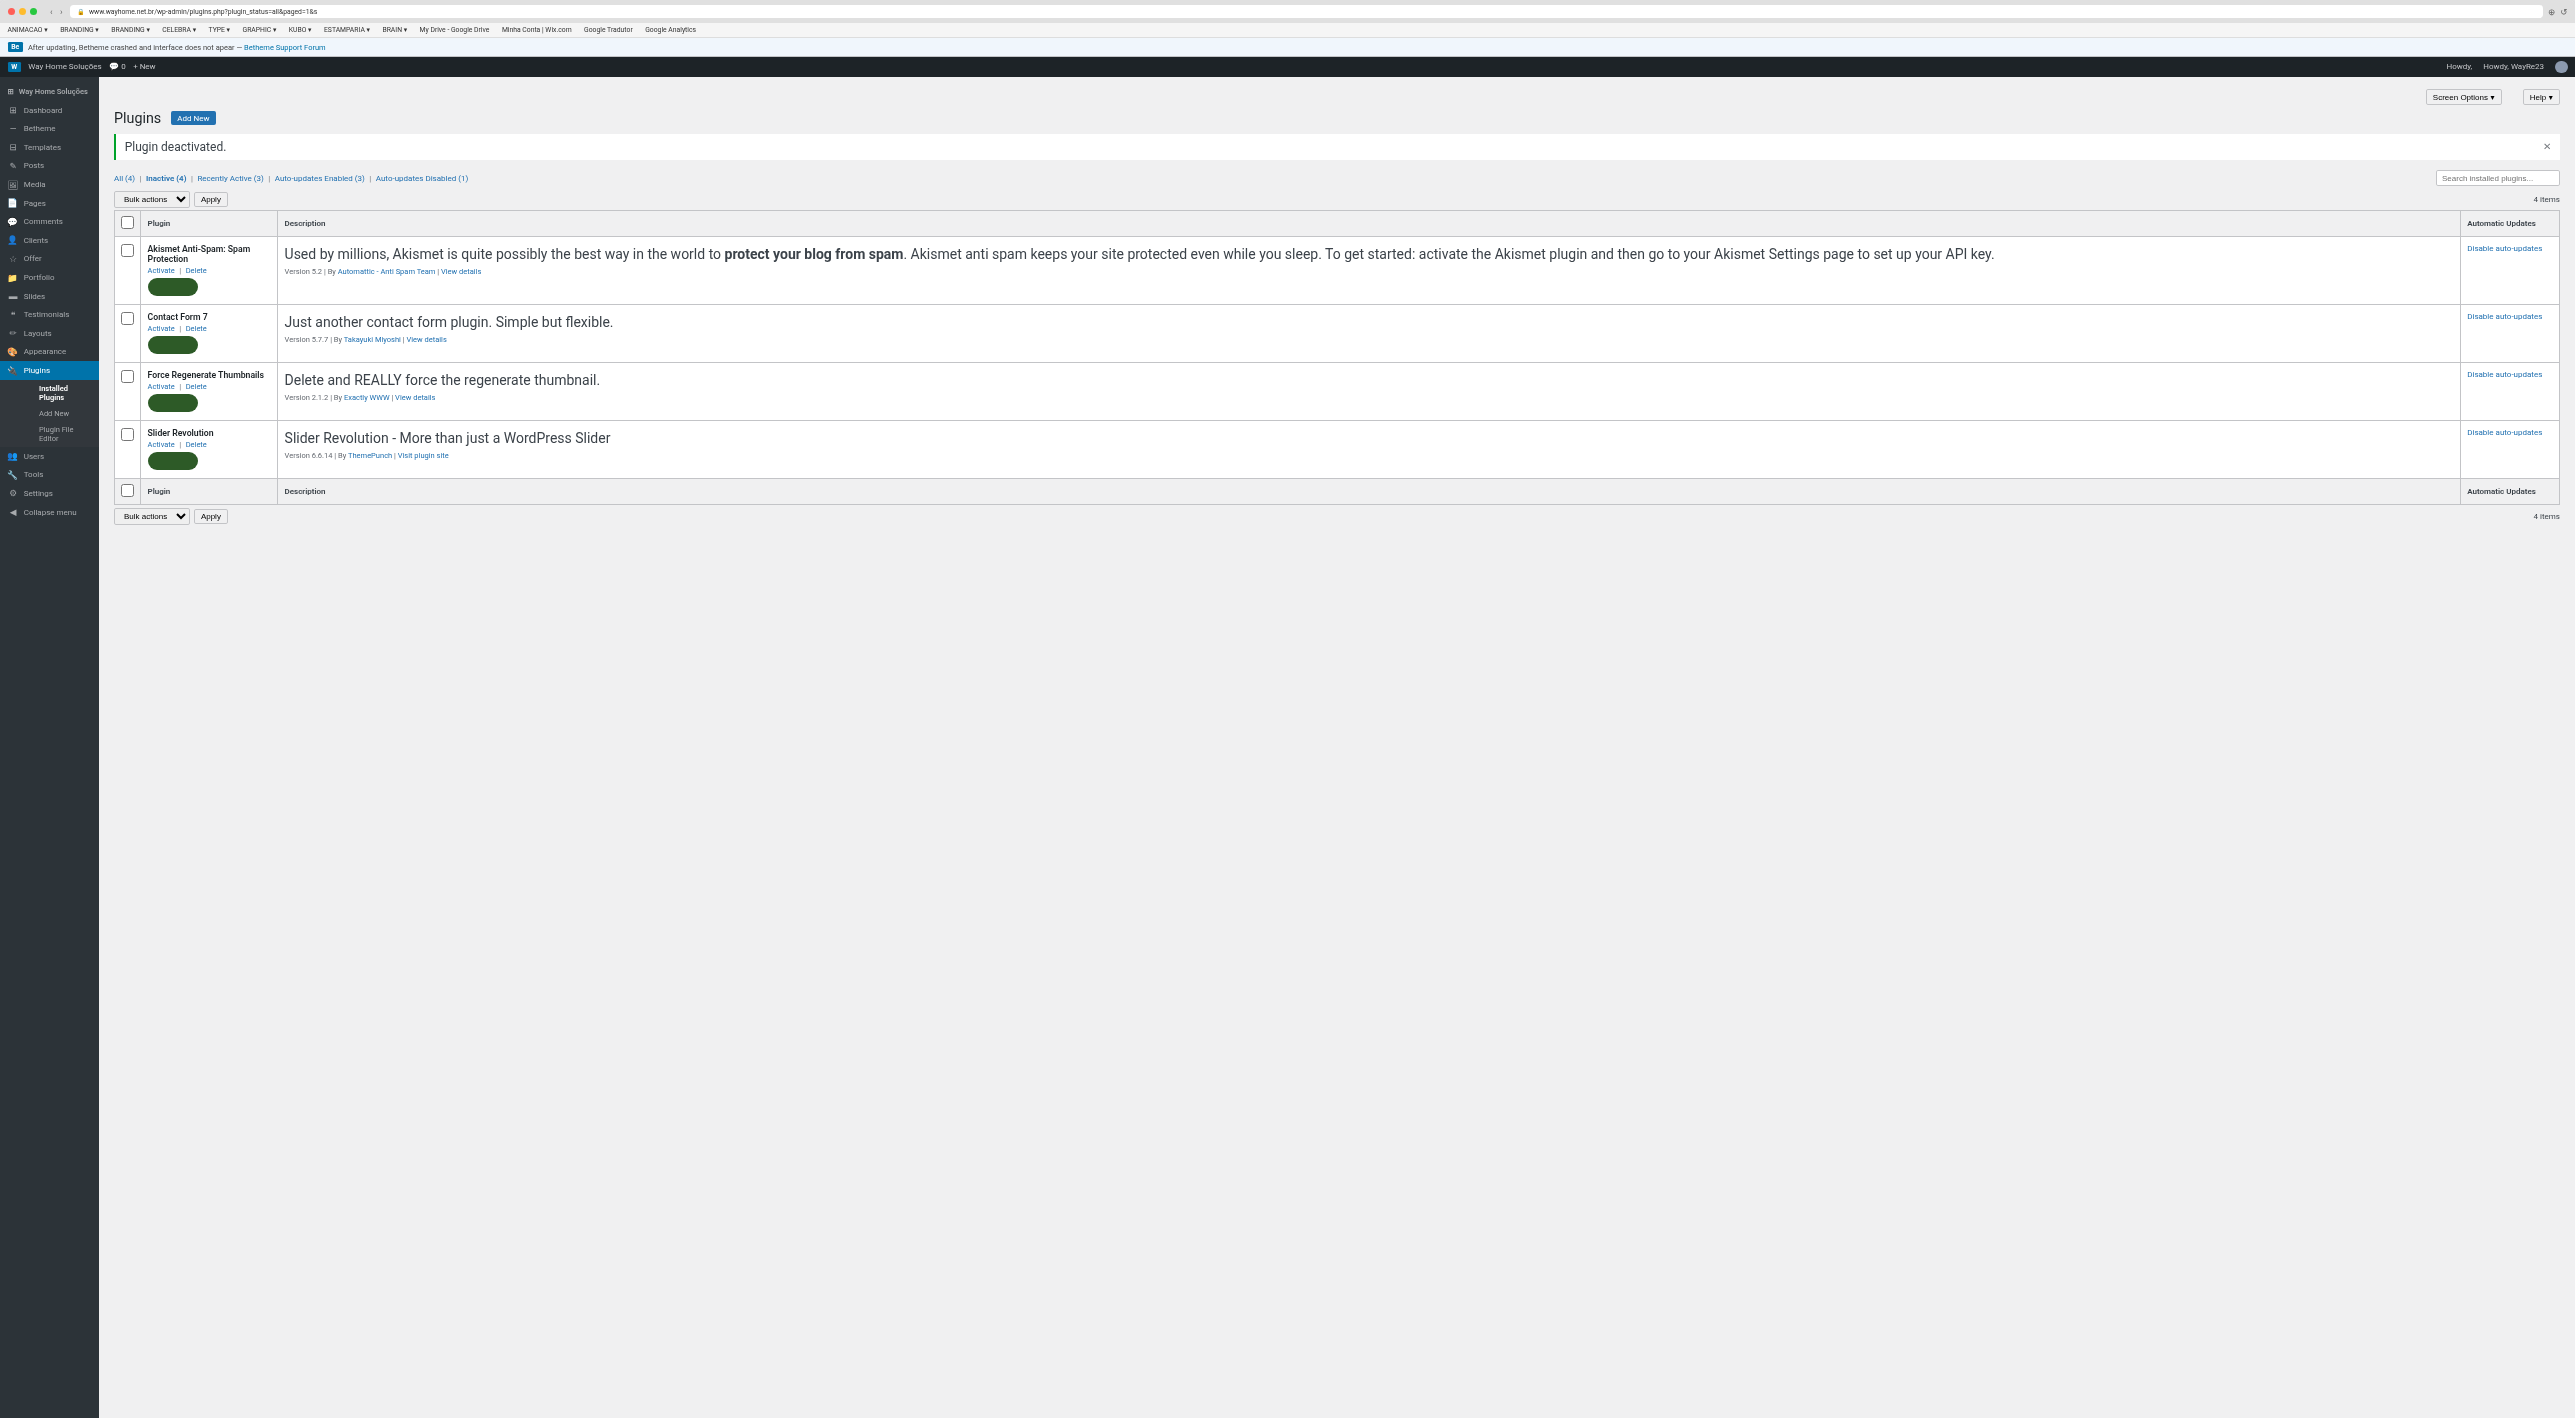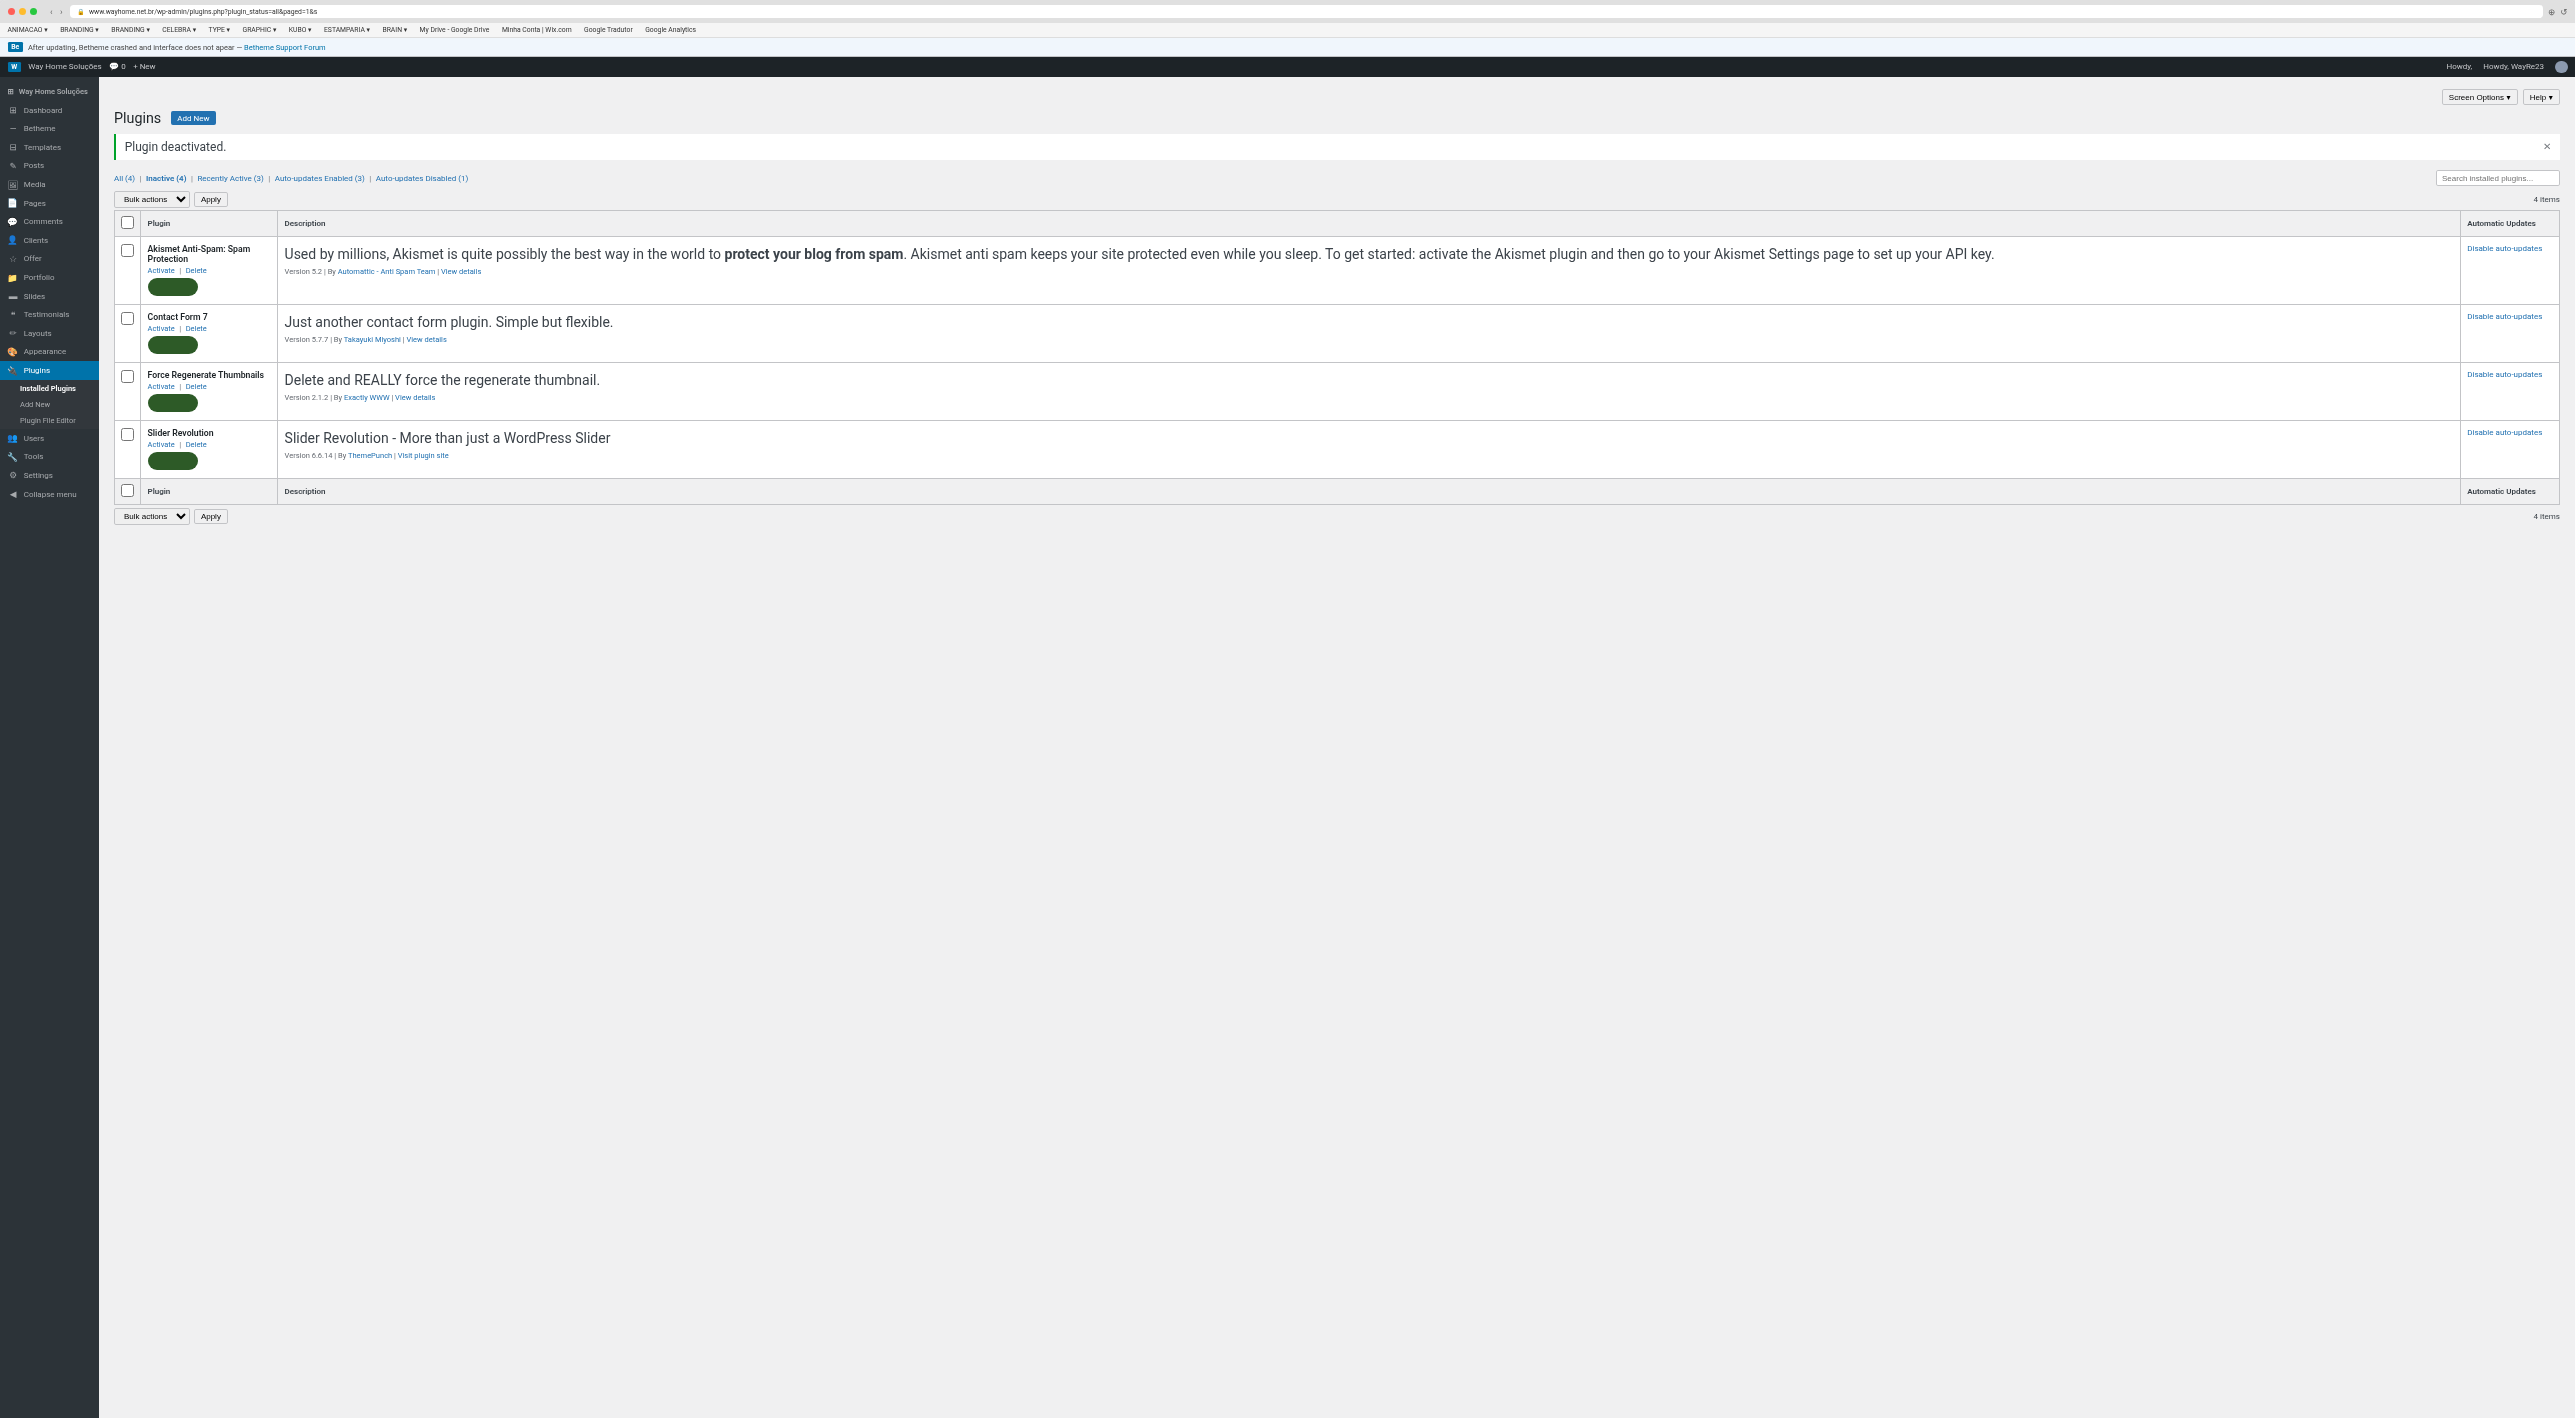--- a/index.html
+++ b/index.html
@@ -36,32 +36,32 @@
     .admin-topbar .wp-logo { background: #0073aa; padding: 1.2px 3.7px; border-radius: 1.2px; font-weight: bold; color: white; font-size: 6.8px; }
     .admin-topbar .howdy { margin-left: auto; display: flex; align-items: center; gap: 11px; }
     .avatar-circle { width: 10px; height: 10px; border-radius: 50%; background: #666; }
 
     
     .sidebar { background: #2c3338; width: 99px; min-width: 99px; padding-top: 5px; }
     .sidebar-logo { padding: 5px 7.5px; display: flex; align-items: center; gap: 5px; color: #a7aaad; font-size: 7.5px; font-weight: 600; }
     .sidebar-item { display: flex; align-items: center; gap: 5px; padding: 4.3px 7.5px; color: #a7aaad; cursor: pointer; font-size: 8px; text-decoration: none; }
     .sidebar-item.active { background: #0073aa; color: white; }
     .sidebar-item .icon { font-size: 8.7px; width: 11.2px; text-align: center; }
-    .sidebar-submenu { background: #32373c; }
+    .sidebar-submenu { background: #32373c; padding-left: 19px; }
     .sidebar-submenu-item { display: block; padding: 3.7px 7.5px 3.7px 20px; color: #a7aaad; cursor: pointer; font-size: 7.5px; text-decoration: none; }
     .sidebar-submenu-item.active { color: white; font-weight: 600; }
 
     
     .main-content { flex: 1; padding: 12.4px 15px; overflow-y: auto; }
     .page-header { display: flex; align-items: center; gap: 10px; margin-bottom: 7.5px; }
     .page-title { font-size: 14.3px; font-weight: 400; color: #1d2327; }
     .add-new-btn { background: #2271b1; color: white; border: none; padding: 2.5px 6.2px; border-radius: 1.9px; cursor: pointer; font-size: 8px; text-decoration: none; }
 
     
-    .screen-options-bar { display: flex; justify-content: flex-end; gap: 5px; margin-bottom: 5px; }
+    .screen-options-bar { display: flex; justify-content: flex-end; gap: 21px; margin-bottom: 5px; }
     .screen-options-btn { background: #f0f0f1; border: 0.6px solid #c3c4c7; padding: 2.5px 6.2px; border-radius: 1.9px; cursor: pointer; font-size: 8px; display: flex; align-items: center; gap: 2.5px; }
 
     
     .notice { background: white; border-left: 2.5px solid #00a32a; padding: 6.2px 8.7px; margin-bottom: 10px; display: flex; align-items: center; justify-content: space-between; }
     .notice-text { font-size: 12px; }
     .notice-close { background: none; border: none; cursor: pointer; color: #787c82; font-size: 10px; }
 
     
     .filter-bar { display: flex; align-items: center; justify-content: space-between; margin-bottom: 5px; }
     .filter-links { font-size: 8px; }

